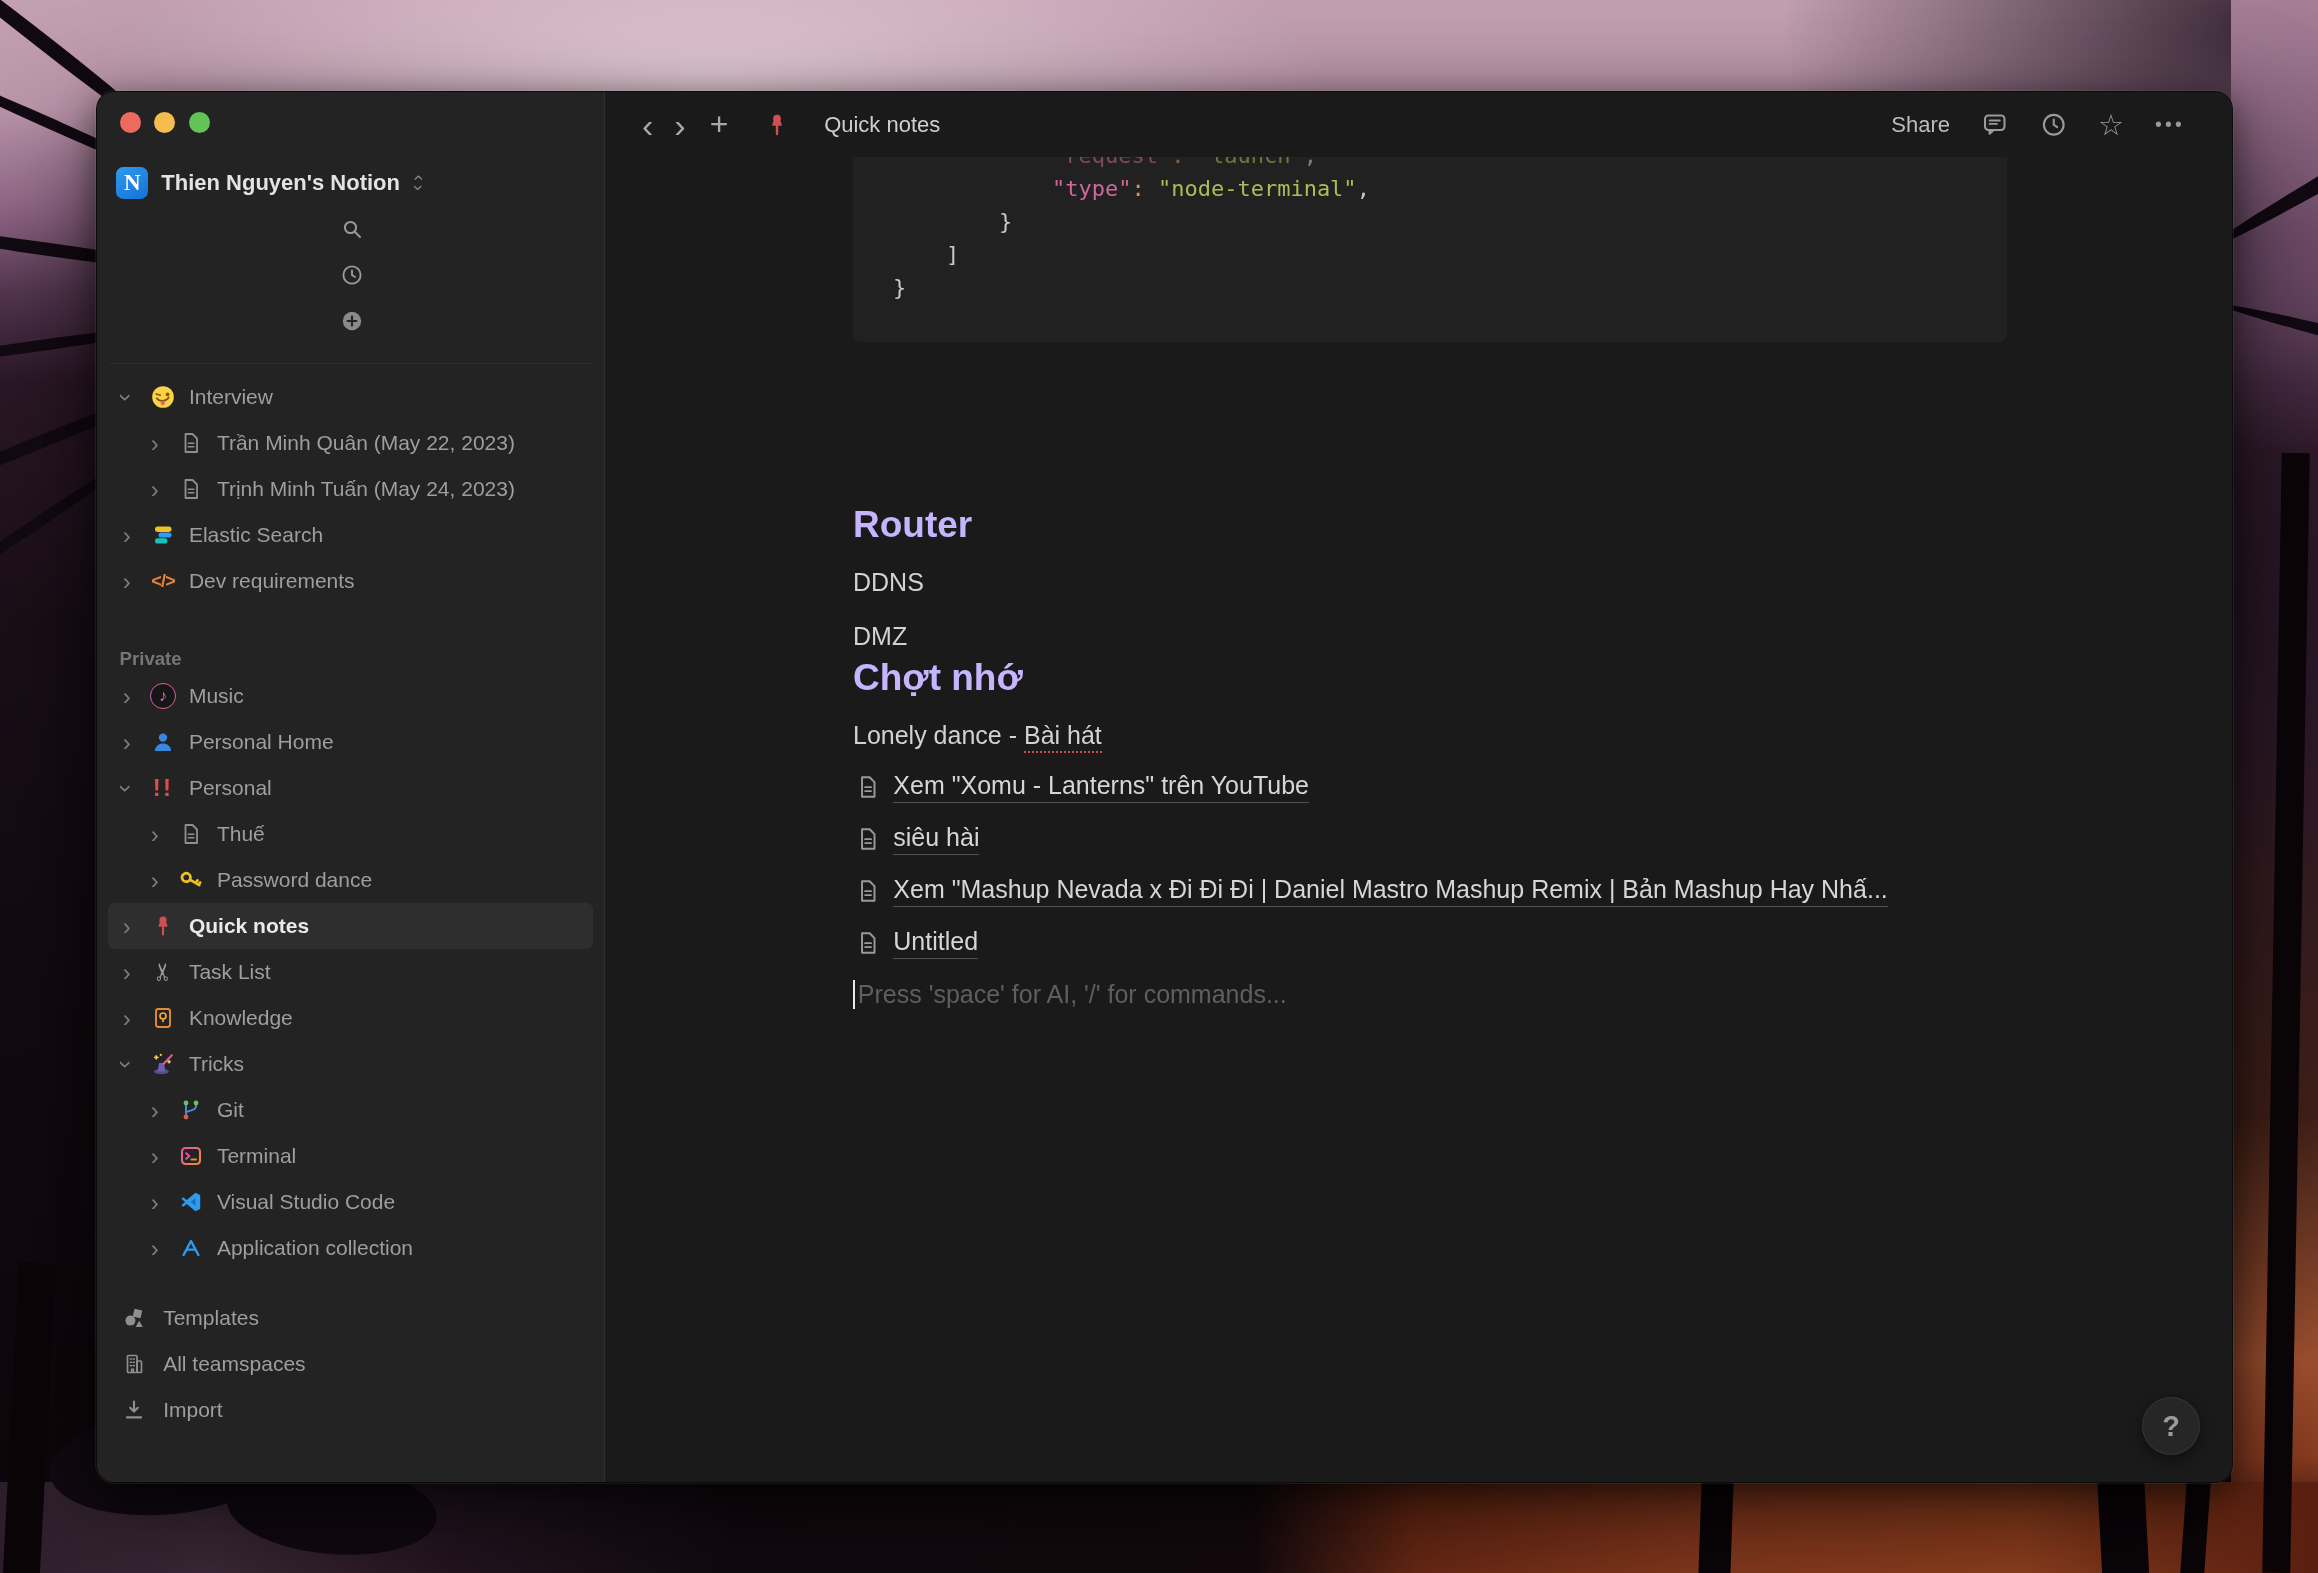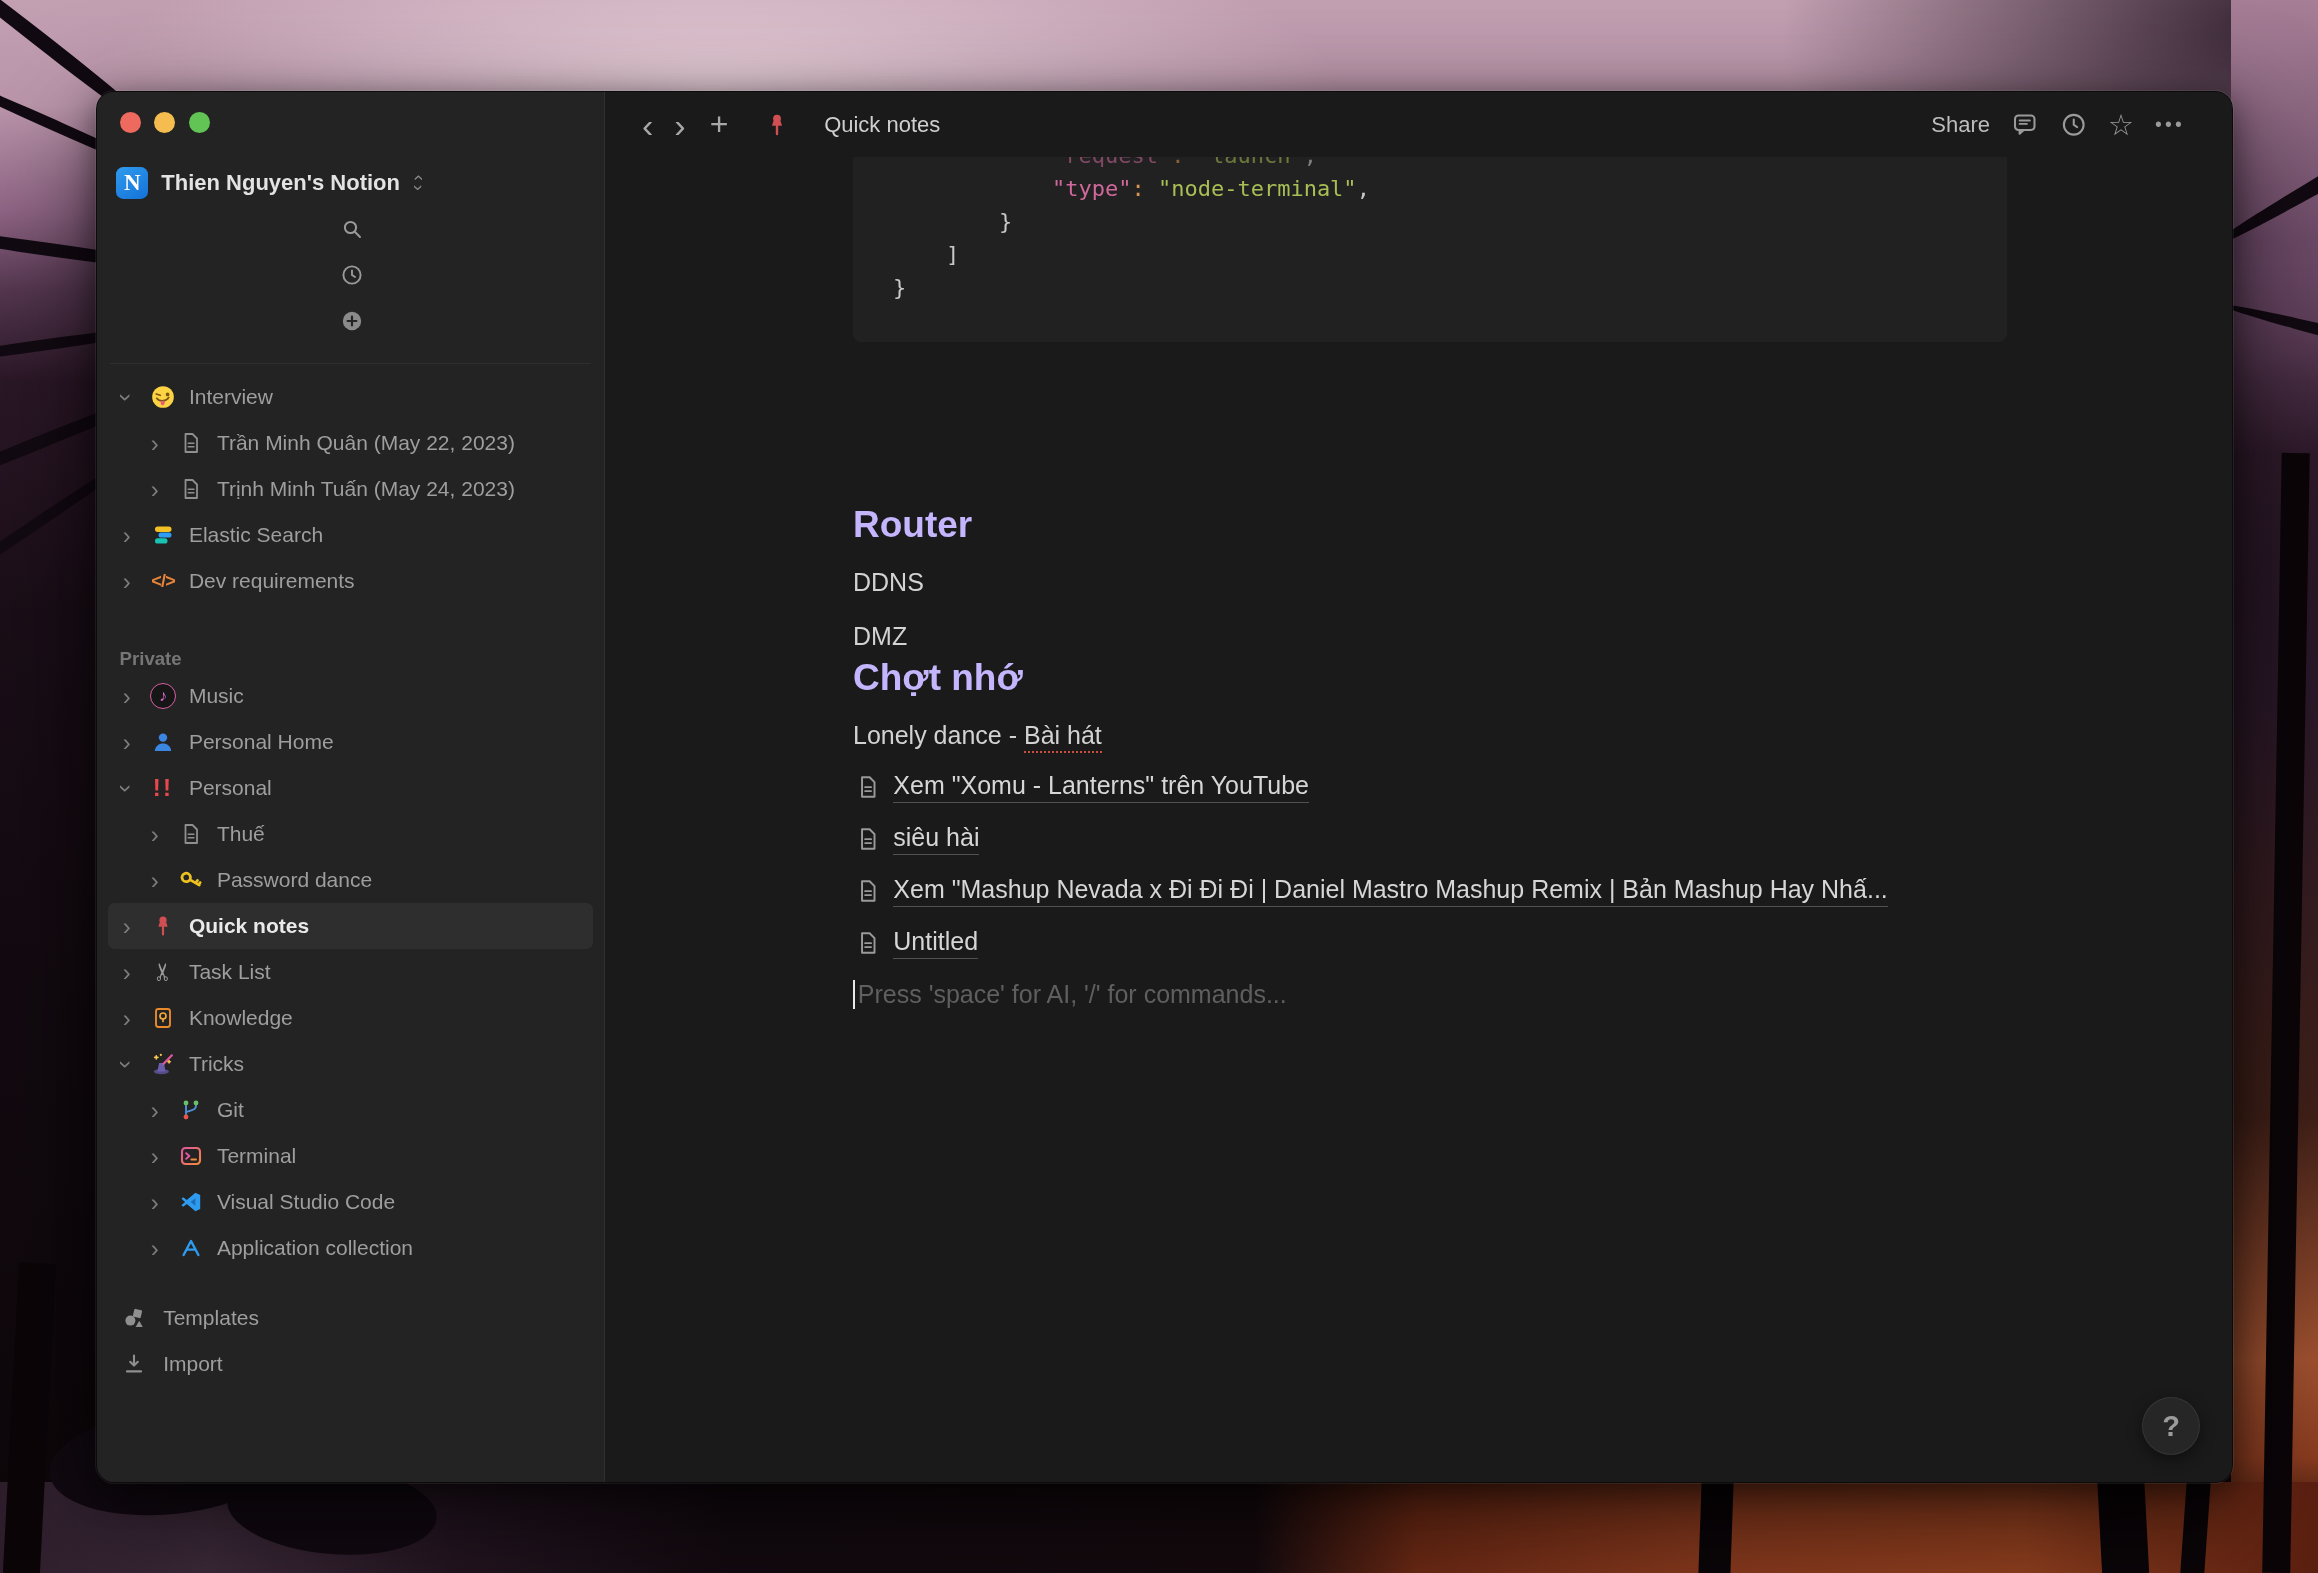--- a/index.html
+++ b/index.html
@@ -71,21 +71,21 @@
   .music-badge { width:26px; height:26px; border-radius:50%; background:#161616; border:1.6px solid #d85fa4; color:#e06bd0; font-size:16px; display:flex; align-items:center; justify-content:center; }
 
   
   .main { position:relative; flex:1; background:#1a1a1a; overflow:hidden; }
   .topbar { position:absolute; top:0; left:0; right:0; height:65px; background:#1a1a1a; z-index:5; display:flex; align-items:center; padding:0 47px 0 37px; color:#9a9a9a; }
   .tb-left { display:flex; align-items:center; gap:21px; }
   .tb-arrow { font-size:34px; line-height:32px; color:#a8a8a8; }
   .tb-plus { font-size:32px; color:#a8a8a8; margin-left:3.2px; }
   .tb-pin { margin-left:14.6px; display:flex; }
   .tb-title { margin-left:13px; font-size:22px; color:#cfcfcf; }
-  .tb-right { margin-left:auto; display:flex; align-items:center; gap:21px; }
+  .tb-right { margin-left:auto; display:flex; align-items:center; gap:31px; }
   .tb-share { font-size:22px; color:#bdbdbd; }
   .tb-star { font-size:29px; color:#9a9a9a; line-height:24px; }
   .tb-more { font-size:19.4px; letter-spacing:3.2px; color:#9a9a9a; }
 
   .page { position:absolute; inset:0; padding-left:248px; z-index:1; }
   .col { width:1154px; }
 
   .codeblock { margin-top:39px; background:#212121; border-radius:8px; padding:8px 32px 38px 40px; font-family:"DejaVu Sans Mono","Liberation Mono",monospace; font-size:22px; line-height:33px; white-space:pre; color:#c9c9c9; }
   .cl { display:block; }
   .cl.faded { opacity:.55; }
@@ -385,20 +385,31 @@
                 <circle cx="8.4" cy="14.6" r="5" fill="#8f8f8f"></circle>
                 <rect x="11.5" y="3.5" width="8" height="8" rx="1" fill="#8f8f8f" transform="rotate(14 15.5 7.5)"></rect>
                 <path d="M13.6 21l3.6-6.2 3.6 6.2z" fill="#8f8f8f"></path>
               </svg>
           </span>
           <span class="lbl">Templates</span>
         </div>
         <div class="srow">
           <span class="ic">
             <svg viewBox="0 0 24 24" width="24" height="24">
+                <rect x="5.5" y="3.5" width="9.5" height="17" rx="1" stroke="#8f8f8f" stroke-width="1.7" fill="none"></rect>
+                <rect x="15" y="9" width="4.5" height="11.5" rx="1" stroke="#8f8f8f" stroke-width="1.7" fill="none"></rect>
+                <path d="M8.3 7h1.1M11.2 7h1.1M8.3 10.3h1.1M11.2 10.3h1.1M8.3 13.6h1.1M11.2 13.6h1.1" stroke="#8f8f8f" stroke-width="1.6" stroke-linecap="round"></path>
+                <path d="M9.6 20.5v-3.2h1.8v3.2" stroke="#8f8f8f" stroke-width="1.5" fill="none"></path>
+              </svg>
+          </span>
+          <span class="lbl">All teamspaces</span>
+        </div>
+        <div class="srow">
+          <span class="ic">
+            <svg viewBox="0 0 24 24" width="24" height="24">
                 <path d="M12 3.6v9.6M8.2 9.8l3.8 3.8 3.8-3.8" stroke="#8f8f8f" stroke-width="2.1" fill="none" stroke-linecap="round" stroke-linejoin="round"></path>
                 <path d="M5 19.4h14" stroke="#8f8f8f" stroke-width="2.1" stroke-linecap="round"></path>
               </svg>
           </span>
           <span class="lbl">Import</span>
         </div>
         <div class="srow">
           
           
         </div>

